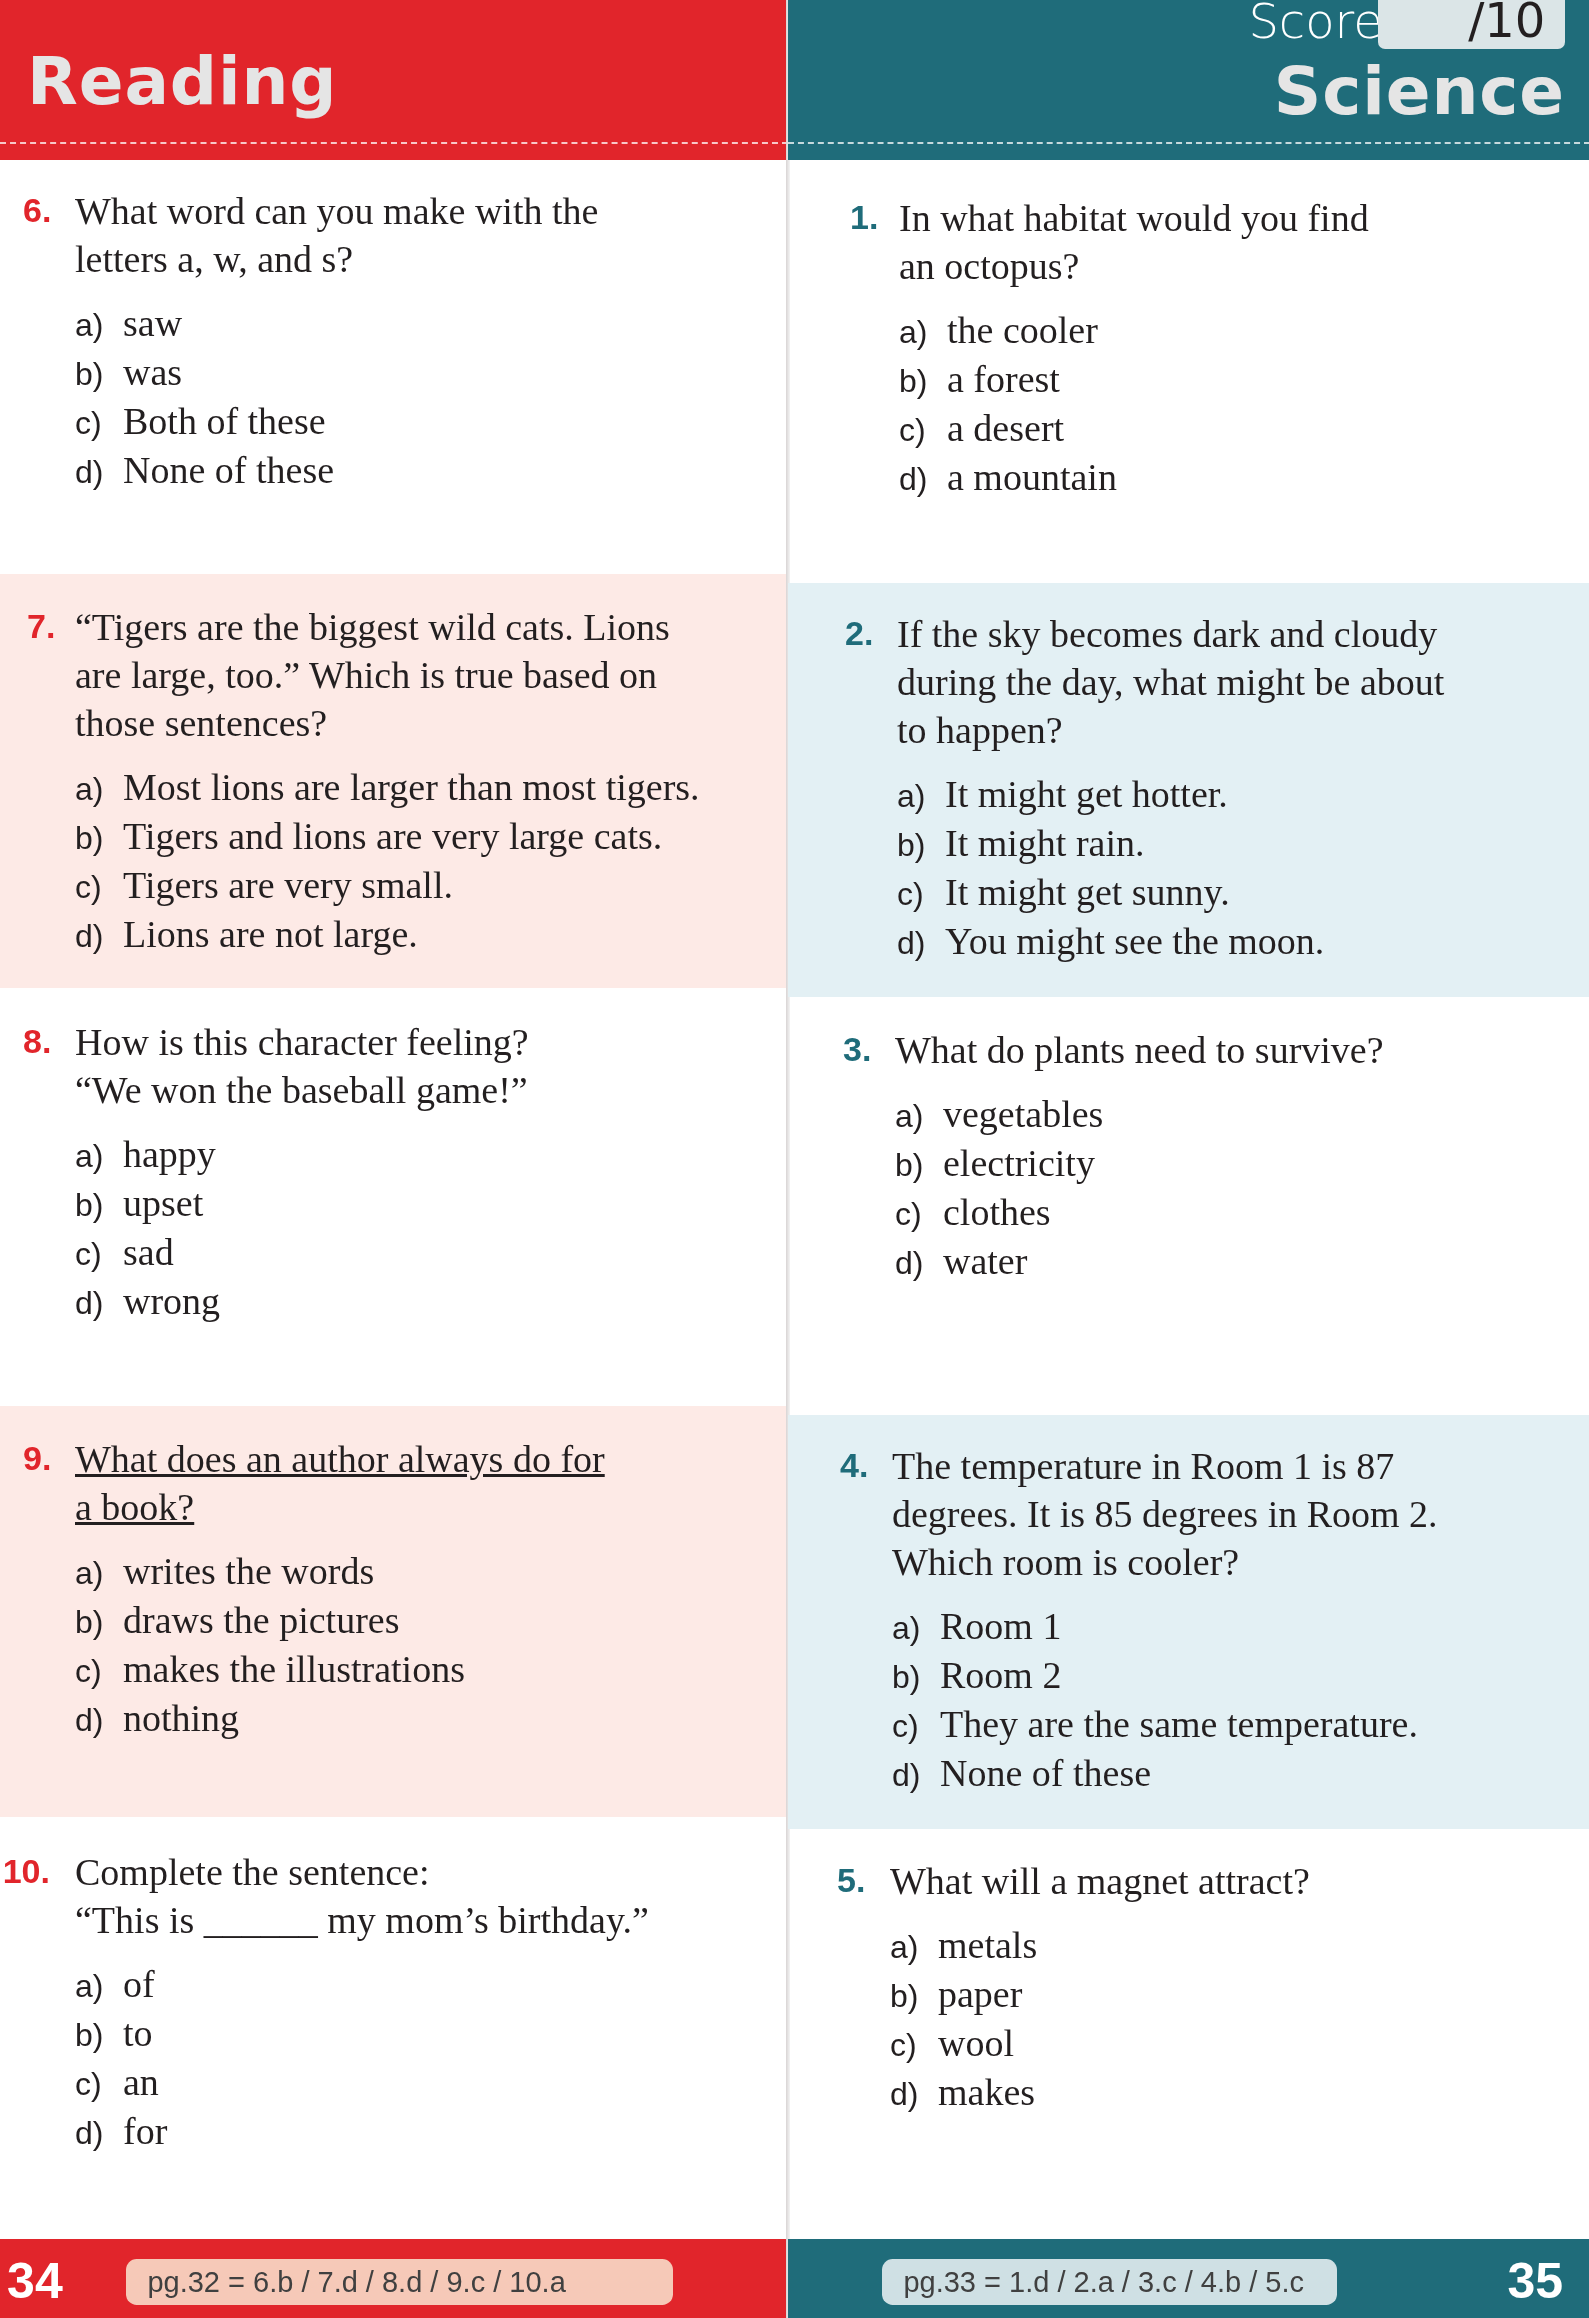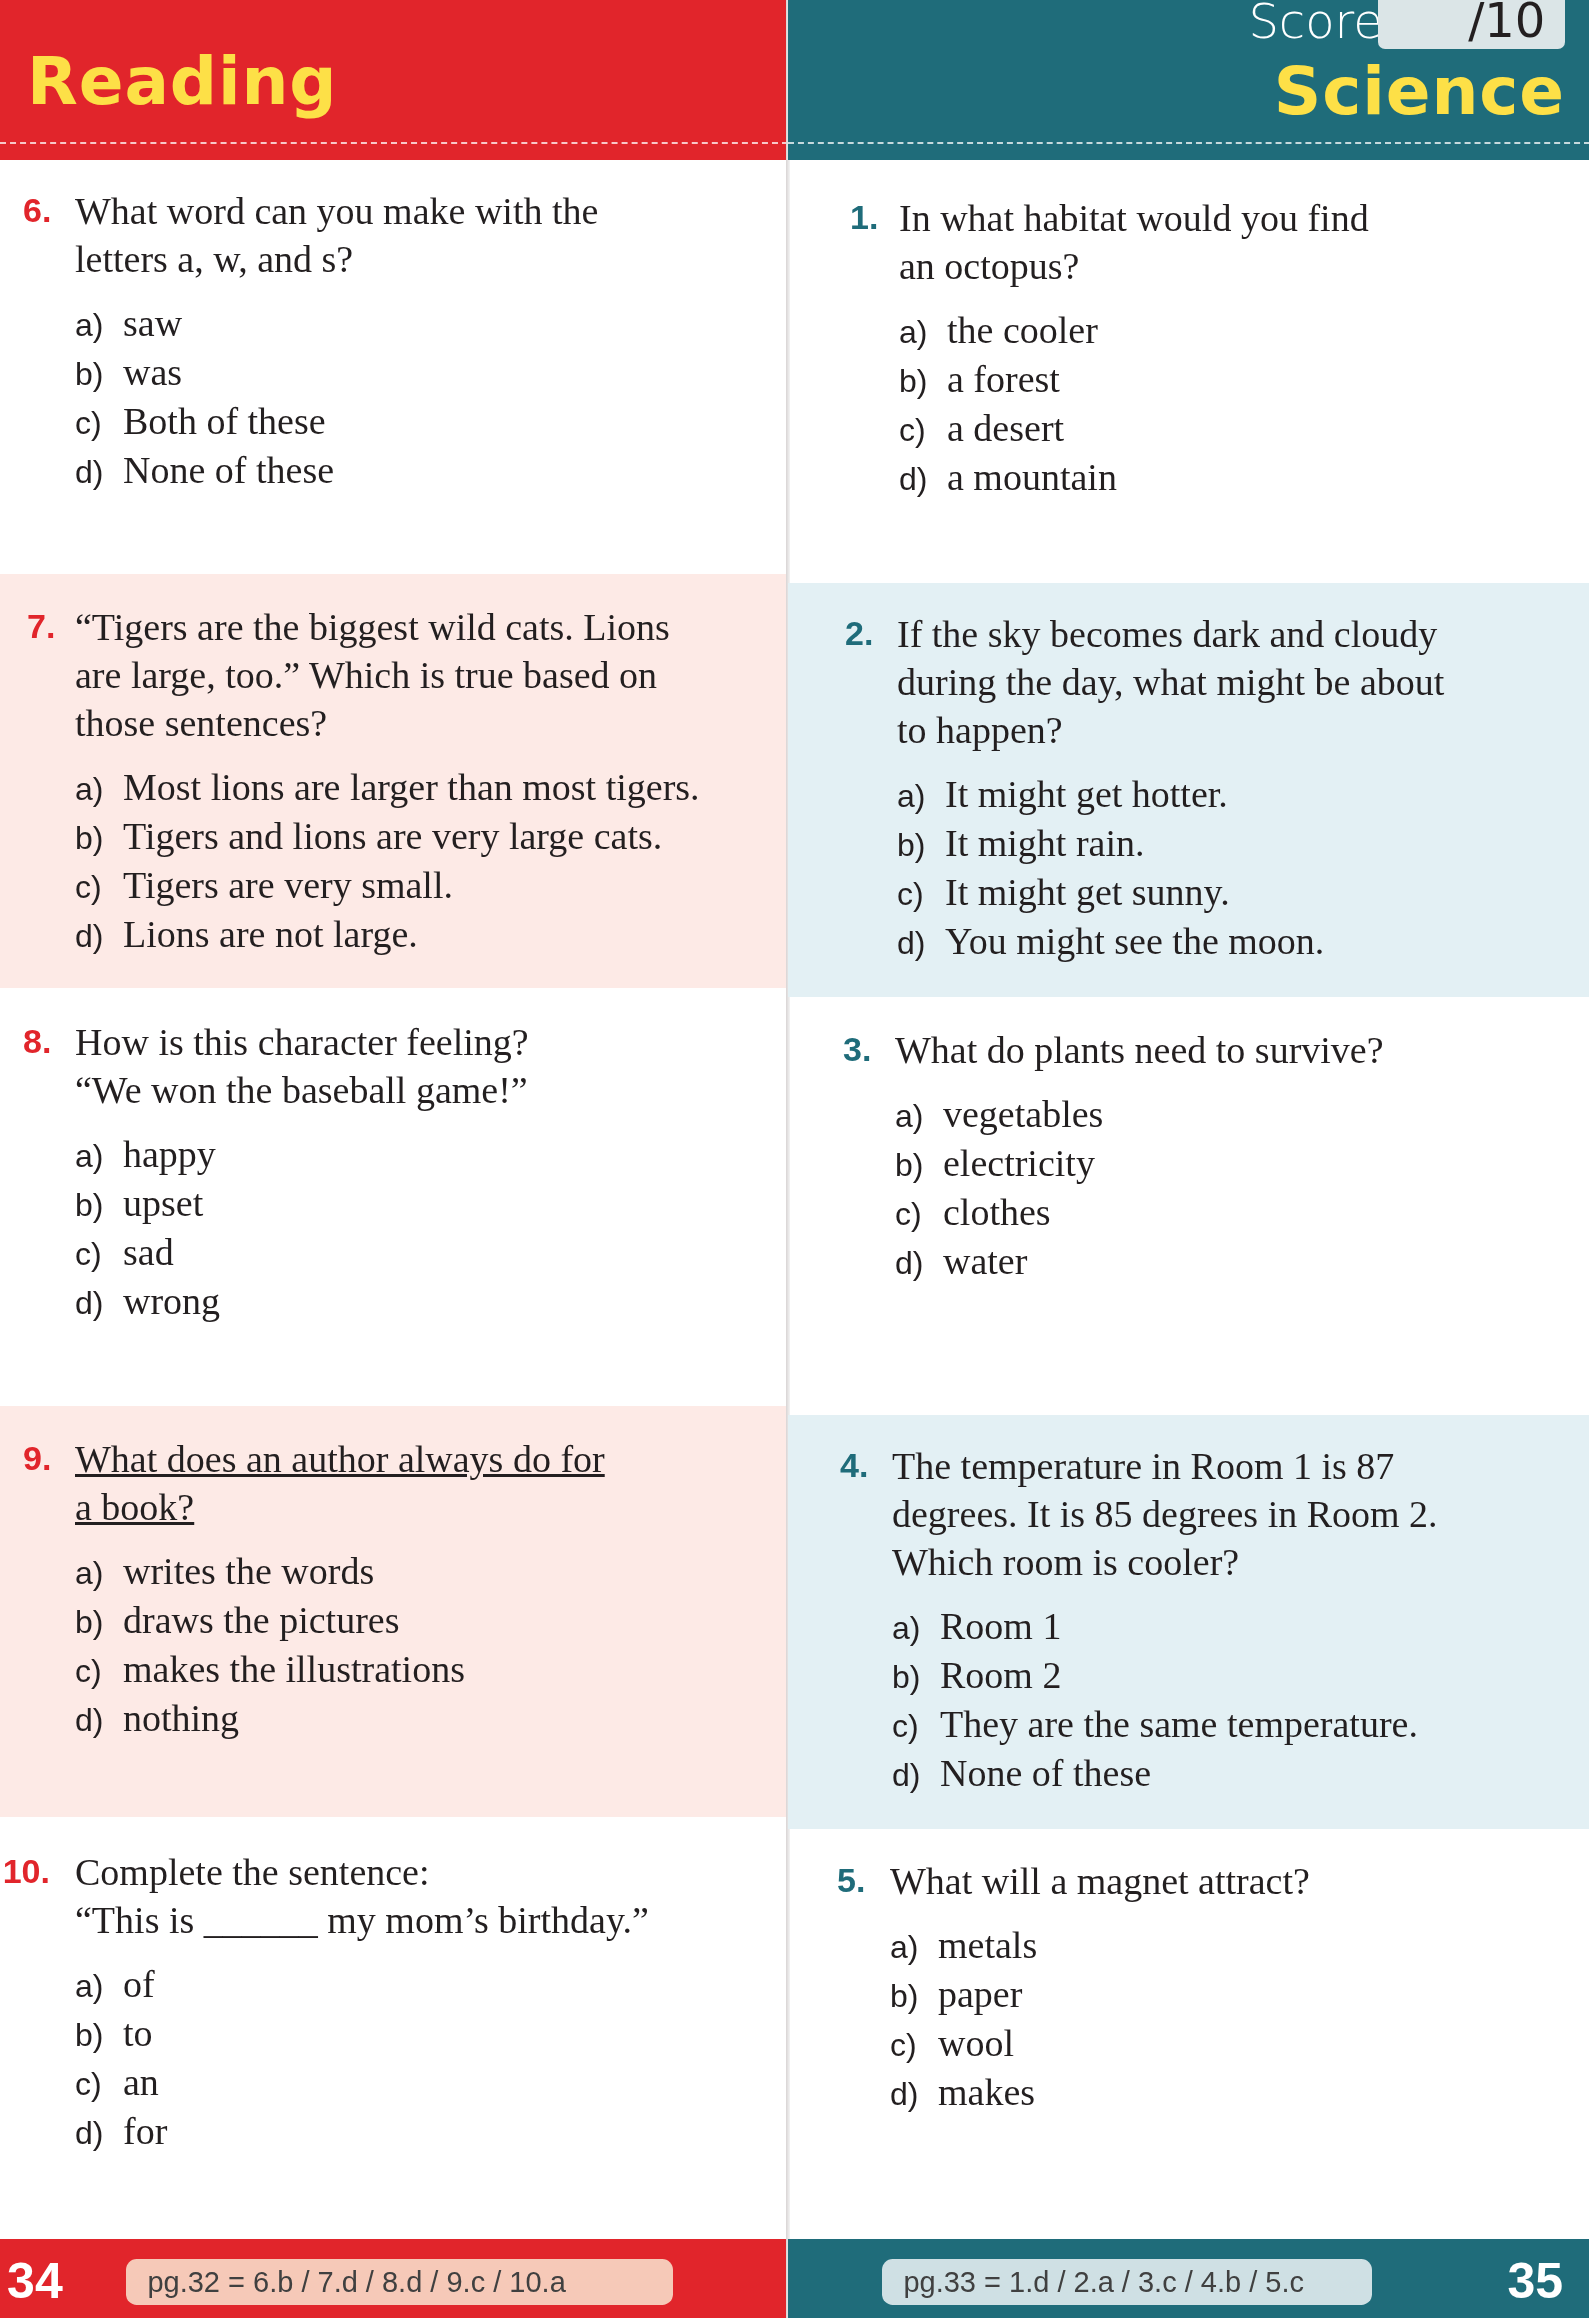--- a/index.html
+++ b/index.html
@@ -7,21 +7,21 @@
   .spread { position: relative; width: 1590px; height: 2319px; }
   .page { position: absolute; top: 0; height: 2319px; }
   .page-left { left: 0; width: 788px; }
   .page-right { left: 788px; width: 802px; }
   .gutter { position: absolute; left: 786px; top: 0; width: 3.6px; height: 2319px; background: linear-gradient(90deg, #d8d4d4, #f4f4f4); }
 
   .header { position: absolute; left: 0; right: 0; top: 0; height: 160px; }
   .header-left { background: #e1252b; }
   .header-right { background: #1f6c7a; }
   .header .dash { position: absolute; left: 0; right: 0; top: 142px; border-top: 2.7px dashed rgba(255,255,255,0.75); }
-  .subject-title { position: absolute; font-family: "DejaVu Sans", sans-serif; font-weight: bold; color: #fde047; font-size: 66px; letter-spacing: 0.9px; }
+  .subject-title { position: absolute; font-family: "DejaVu Sans", sans-serif; font-weight: bold; color: #e5e5e5; font-size: 66px; letter-spacing: 0.9px; }
   .header-left .subject-title { left: 27px; top: 43px; }
   .header-right .subject-title { right: 25px; top: 53px; }
   .score-label { position: absolute; right: 191px; top: -7.1px; font-family: "DejaVu Sans", sans-serif; color: #ffffff; font-size: 48px; font-weight: 300; }
   .score-box { position: absolute; right: 25px; top: -9px; width: 187px; height: 58px; background: #dbe5e7; border-radius: 7.1px; font-family: "DejaVu Sans", sans-serif; color: #231f20; font-size: 48px; text-align: right; padding-right: 19.6px; box-sizing: border-box; line-height: 58px; }
 
   .band { position: absolute; left: 0; right: 0; }
   .band.tint-left { background: #fdeae6; }
   .band.tint-right { background: #e3f0f4; }
   .q { position: absolute; left: 0; right: 0; }
   .q-num { position: absolute; font-family: "Liberation Sans", sans-serif; font-weight: bold; font-size: 34px; }
@@ -33,21 +33,21 @@
   .opt-letter { font-family: "Liberation Sans", sans-serif; font-size: 32px; display: inline-block; width: 48px; }
 
   .footer { position: absolute; left: 0; right: 0; top: 2239px; height: 80px; }
   .footer-left { background: #e1252b; }
   .footer-right { background: #1f6c7a; }
   .page-number { position: absolute; top: 12.5px; font-family: "Liberation Sans", sans-serif; font-weight: bold; color: #ffffff; font-size: 50px; }
   .footer-left .page-number { left: 7.1px; }
   .footer-right .page-number { right: 27px; }
   .answer-pill { position: absolute; top: 19.6px; height: 46px; border-radius: 10.7px; font-family: "Liberation Sans", sans-serif; font-size: 29px; line-height: 46px; color: #404040; white-space: nowrap; padding-left: 21.4px; box-sizing: border-box; }
   .footer-left .answer-pill { left: 126px; width: 547px; background: #f6c9b8; }
-  .footer-right .answer-pill { left: 94px; width: 490px; background: #cfe0e4; }
+  .footer-right .answer-pill { left: 94px; width: 455px; background: #cfe0e4; }
 </style>
 </head>
 <body>
 
 <div class="spread">
 
   <div class="page page-left">
     <div class="header header-left">
       <div class="subject-title">Reading</div>
       <div class="dash"></div>

